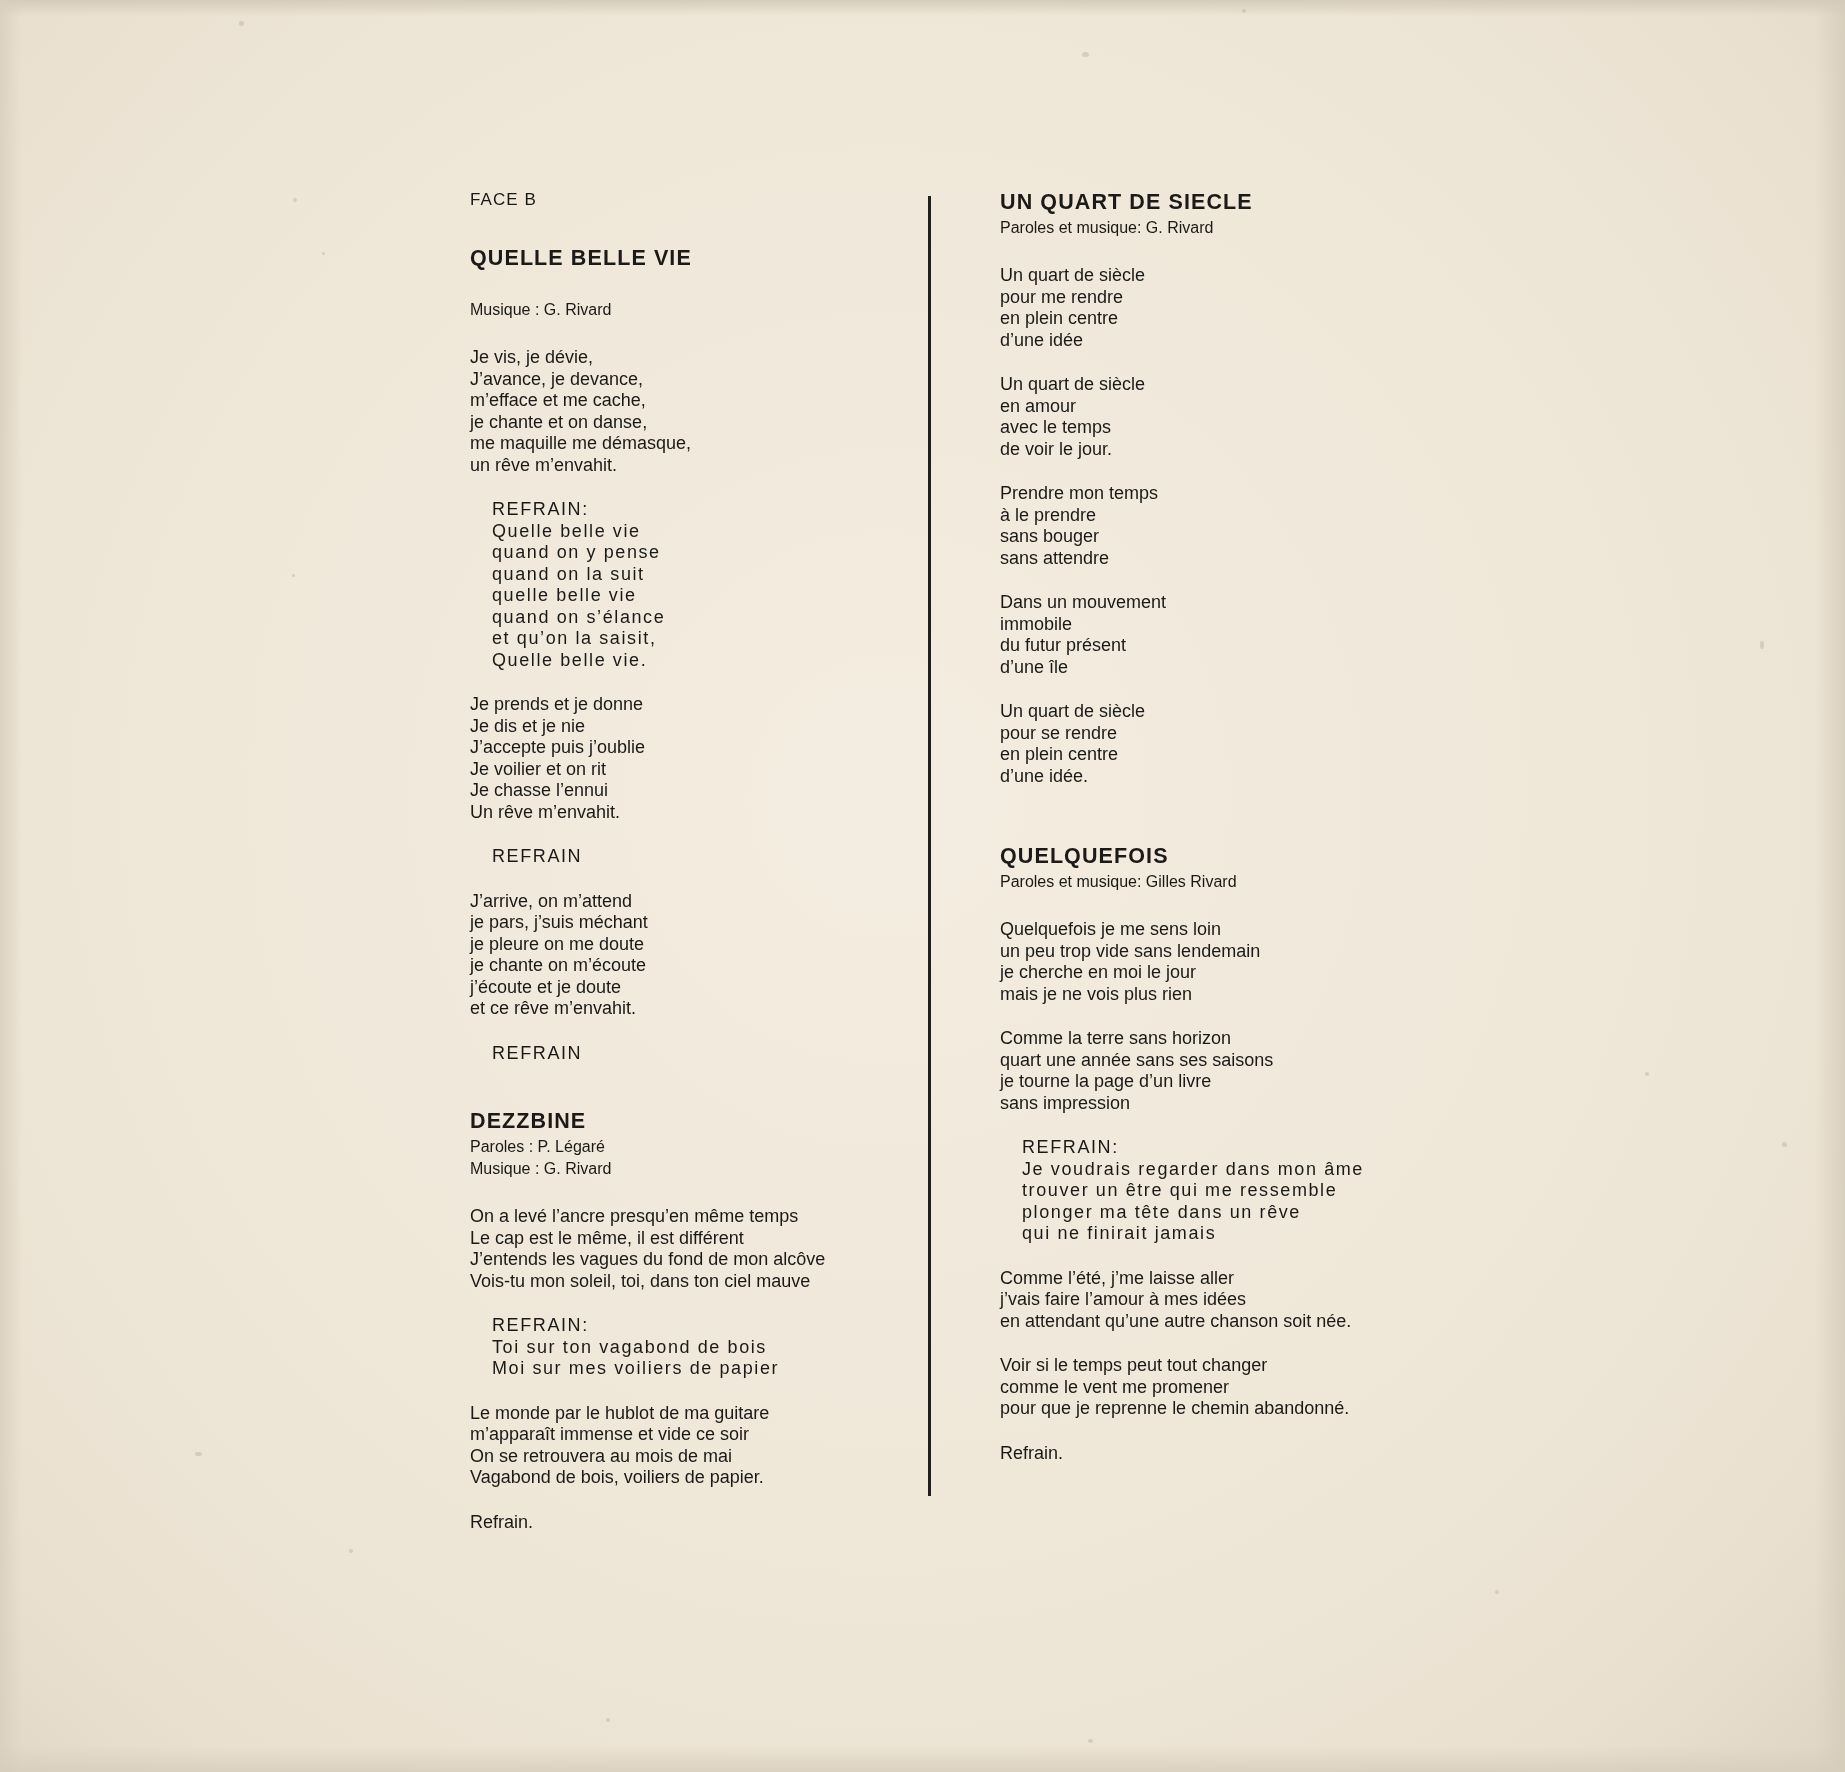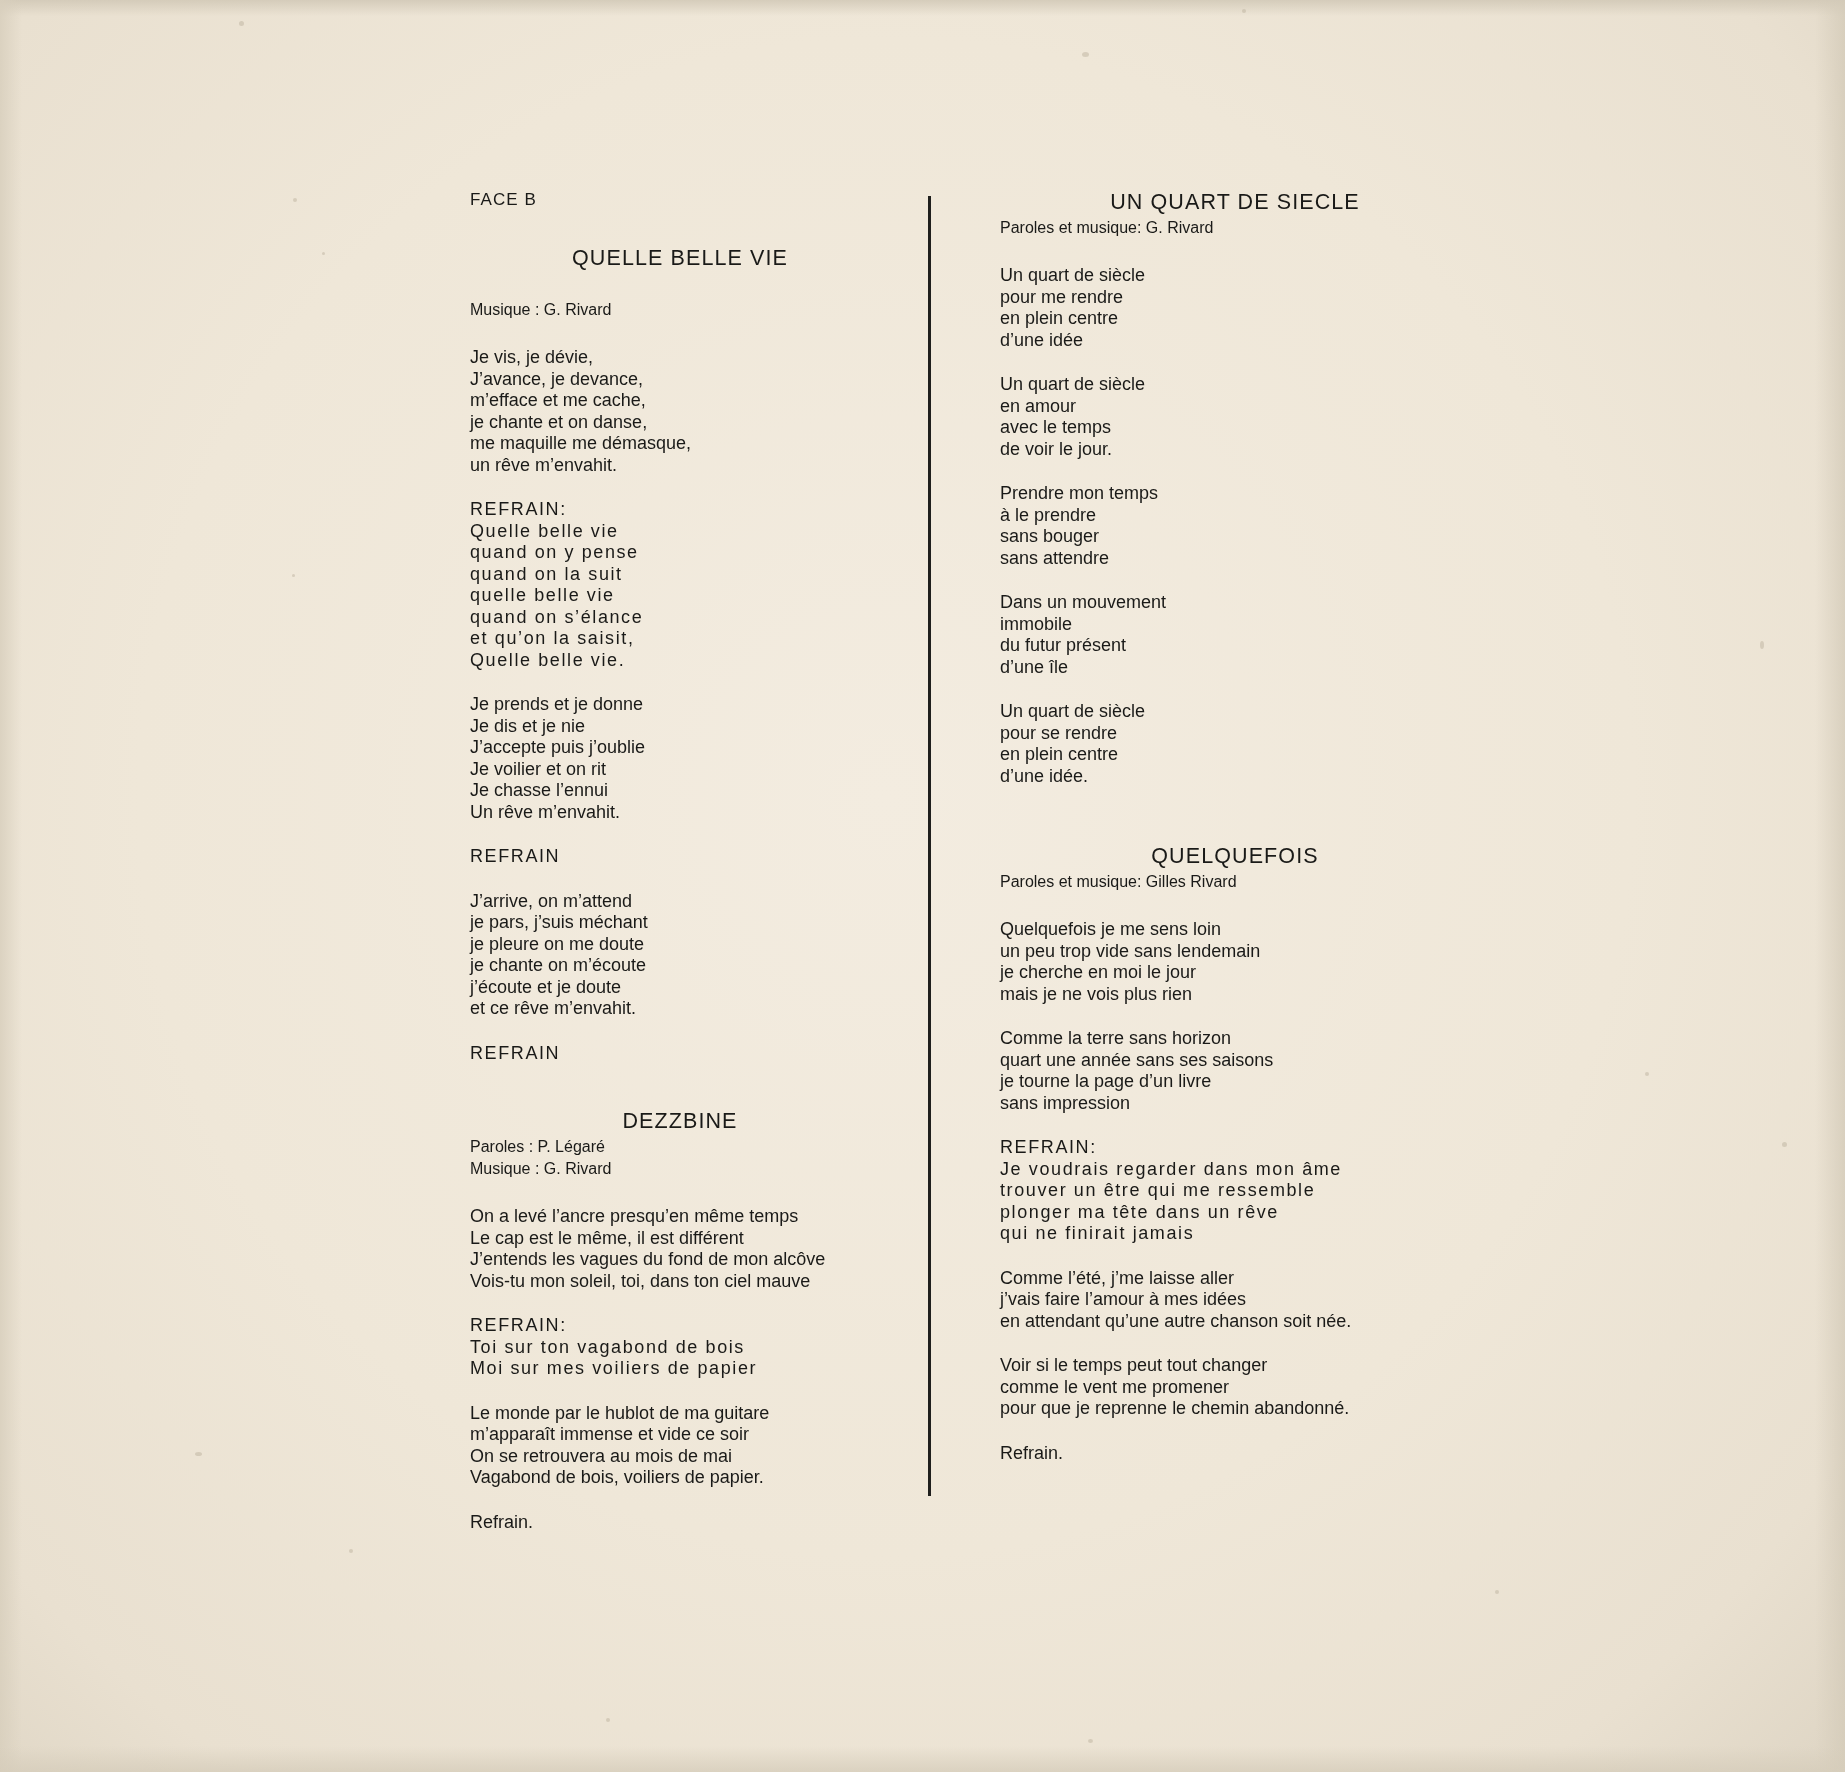--- a/index.html
+++ b/index.html
@@ -81,44 +81,44 @@
   }
 
   .face-label {
     font-size: 17px;
     letter-spacing: 1.1px;
     margin-bottom: 36px;
   }
 
   .song-title {
     font-size: 21.5px;
-    font-weight: normal;
+    font-weight: bold;
     letter-spacing: 1.1px;
     margin: 0 0 4px 0;
-    text-align: center;
   }
   .song-title.spaced {
     margin-bottom: 30px;
   }
   .credit {
     font-size: 16px;
     margin: 0 0 4px 0;
   }
   .credit.gap-after {
     margin-bottom: 28px;
   }
 
   .stanza {
     font-size: 18px;
     line-height: 21.5px;
     margin: 0 0 23px 0;
     white-space: pre-line;
   }
   .stanza.refrain-tag {
     letter-spacing: 1.6px;
+    margin-left: 22px;
   }
   .title-gap-large {
     height: 34px;
   }
   .title-gap-small {
     height: 22px;
   }
 </style>
 </head>
 <body>

